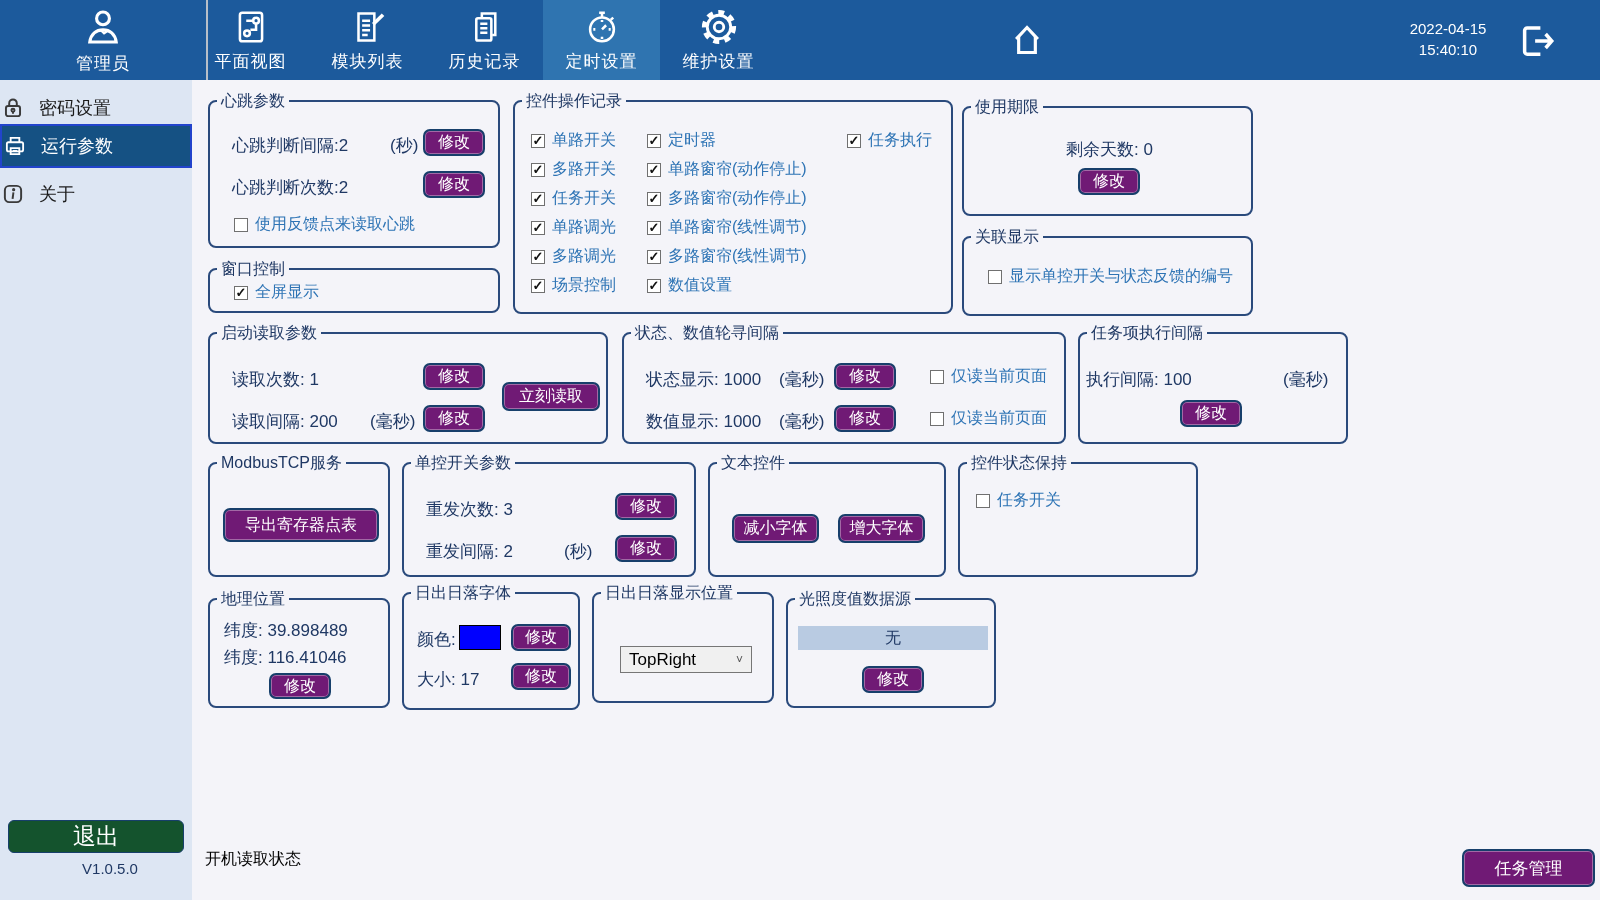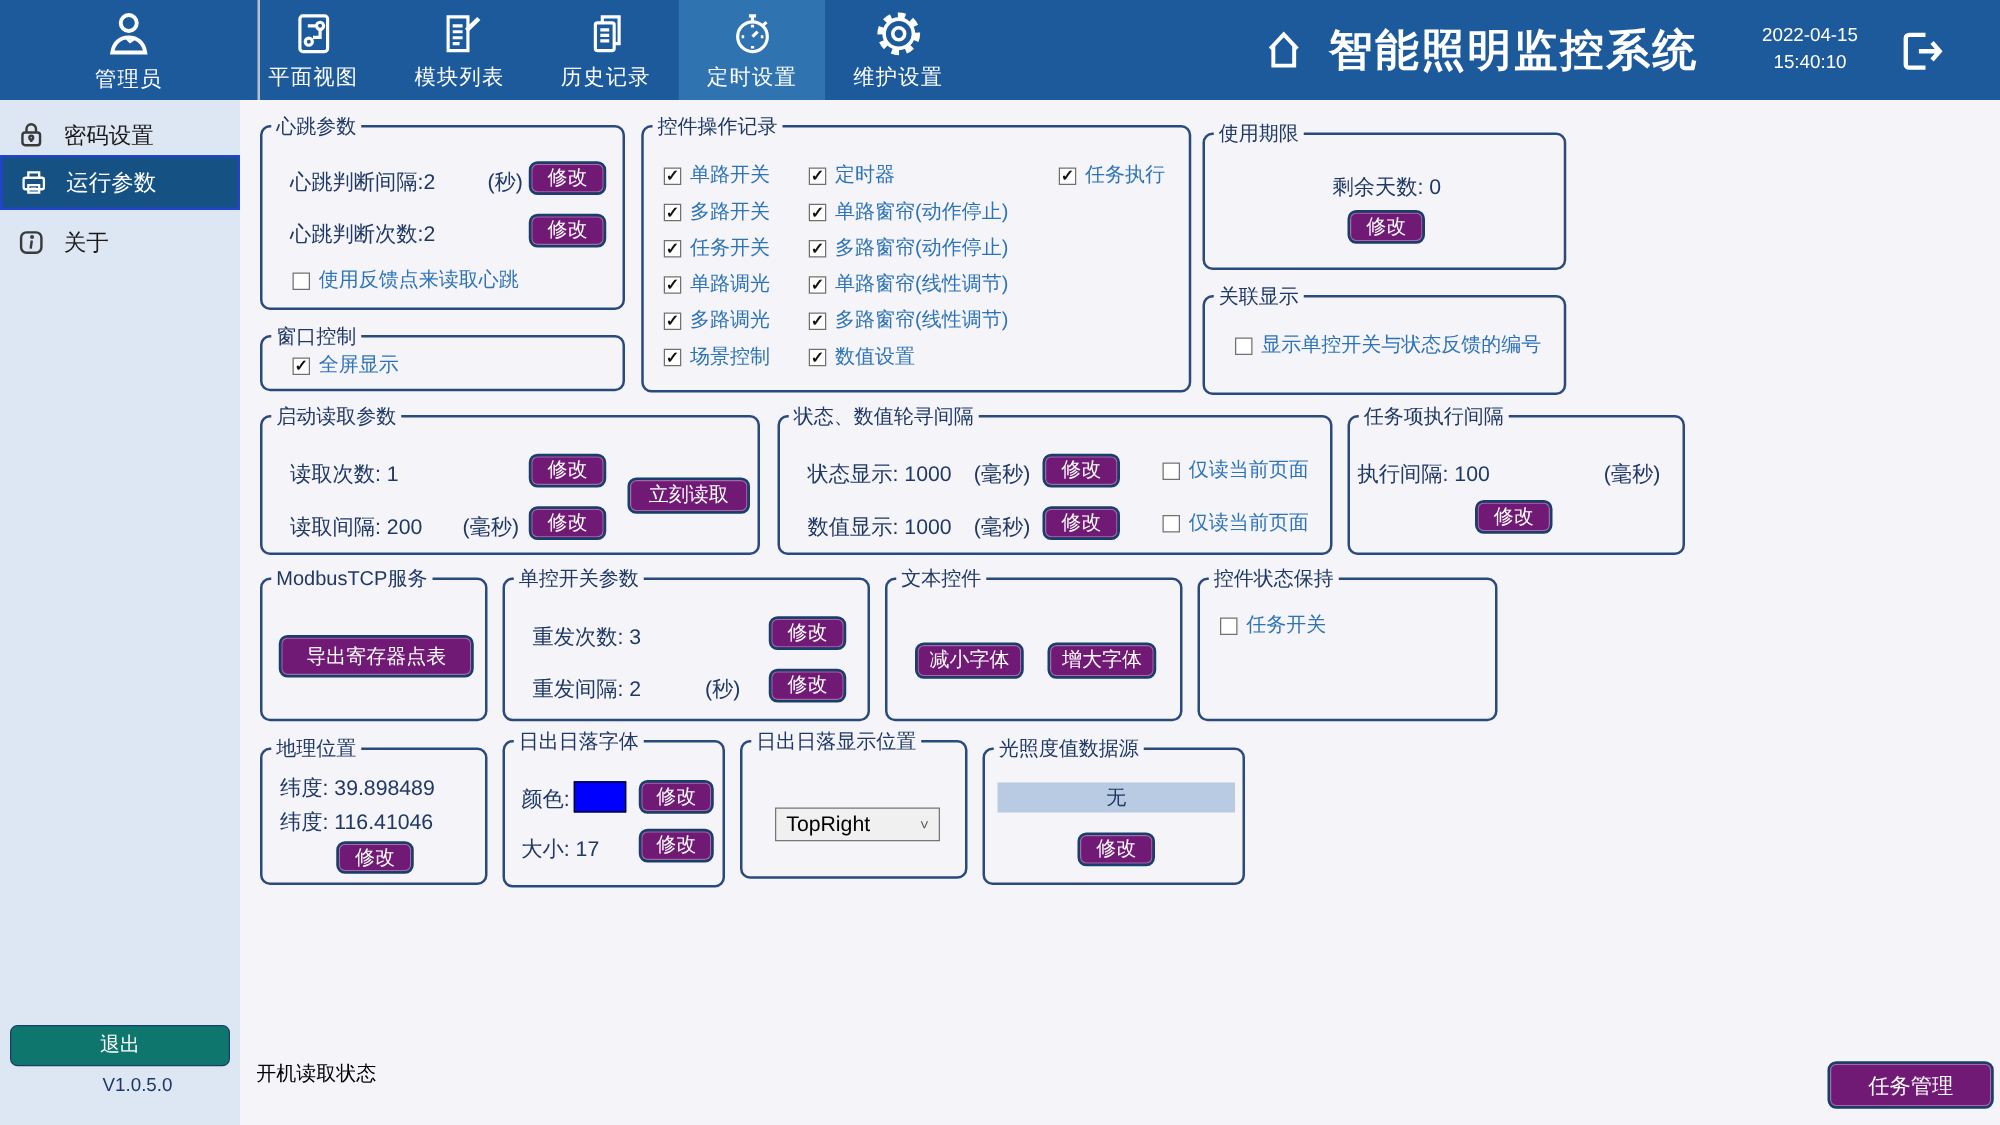--- a/index.html
+++ b/index.html
@@ -16,24 +16,24 @@
   .tab-label, .user-label { color:#fff; font-size:17px; letter-spacing:1px; }
   .brand { position:absolute; left:1005px; top:0; height:80px; display:flex; align-items:center; gap:14px; }
   .brand-title { color:#fff; font-size:35px; font-weight:bold; letter-spacing:2px; }
   .datetime { position:absolute; left:1398px; top:18px; width:100px; text-align:center; color:#fff;
               font-size:15px; line-height:21px; }
   .logout { position:absolute; left:1515px; top:20px; width:42px; height:42px; cursor:pointer; }
 
   
   .sidebar { position:absolute; left:0; top:80px; width:192px; height:820px; background:#dde6f3; }
   .side-item { position:absolute; left:0; width:192px; height:44px; display:flex; align-items:center;
-               gap:13px; padding-left:12px; font-size:18px; color:#1a1a1a; cursor:pointer; }
+               gap:13px; padding-left:0; font-size:18px; color:#1a1a1a; cursor:pointer; }
   .side-item.active { background:#155183; border:2px solid #2244cc; color:#fff; }
-  .exit-btn { position:absolute; left:8px; top:740px; width:176px; height:33px; background:#0f766e;
-              border:1px solid #173f6b; border-radius:6px; color:#fff; font-size:16px;
+  .exit-btn { position:absolute; left:8px; top:740px; width:176px; height:33px; background:#14532d;
+              border:1px solid #173f6b; border-radius:6px; color:#fff; font-size:23px;
               display:flex; align-items:center; justify-content:center; cursor:pointer; }
   .version { position:absolute; left:0; top:780px; width:192px; text-align:center; font-size:15px; color:#1f3864;padding-left:28px; }
 
   
   .group { position:absolute; border:2px solid #2a4a7c; border-radius:8px; }
   .legend { position:absolute; top:-11px; left:7px; background:#f4f4f9; padding:0 4px;
             font-size:16px; color:#1f3864; white-space:nowrap; }
   .glabel { position:absolute; font-size:17px; color:#1f3864; white-space:nowrap; }
   .btn { position:absolute; background:#701a75; border:2px solid #173f6b; border-radius:7px;
          box-shadow:inset 0 0 0 1px rgba(255,255,255,.35); color:#fff; font-size:16px;
@@ -125,21 +125,20 @@
     <span class="tab-label">维护设置</span>
   </div>
 
   <div class="brand">
     <span>
       <svg width="44" height="40" viewBox="0 0 24 24" fill="none" stroke="#fff" stroke-width="1.9">
         <path d="M5.5 11.5L12 4.5l6.5 7"></path>
         <path d="M7 10v9.5h10V10"></path>
       </svg>
     </span>
-    <span class="brand-title">智能照明监控系统</span>
   </div>
 
   <div class="datetime">
     <div>2022-04-15</div>
     <div>15:40:10</div>
   </div>
 
   <div class="logout">
     <svg width="42" height="42" viewBox="0 0 24 24" fill="none" stroke="#fff" stroke-width="2">
       <path d="M14.5 4.5H7a1.5 1.5 0 0 0-1.5 1.5v12A1.5 1.5 0 0 0 7 19.5h7.5"></path>

